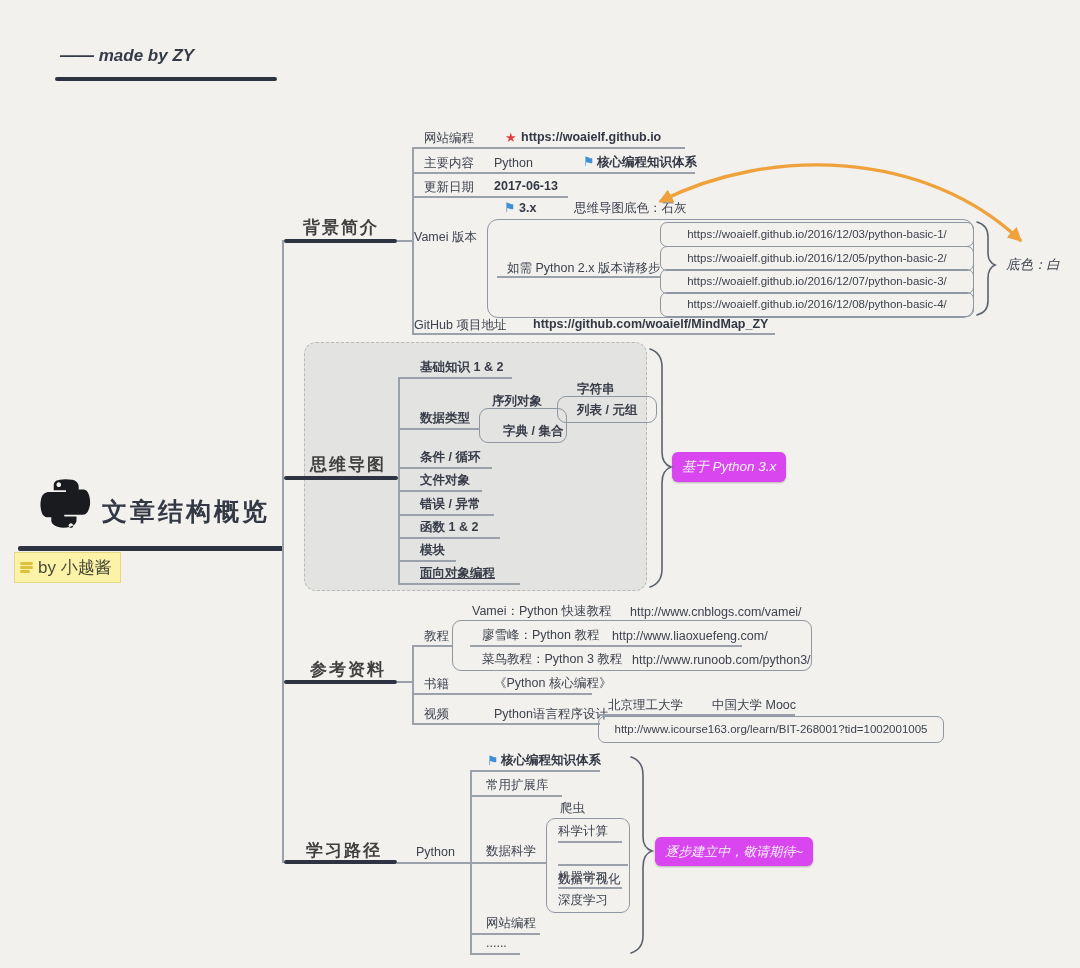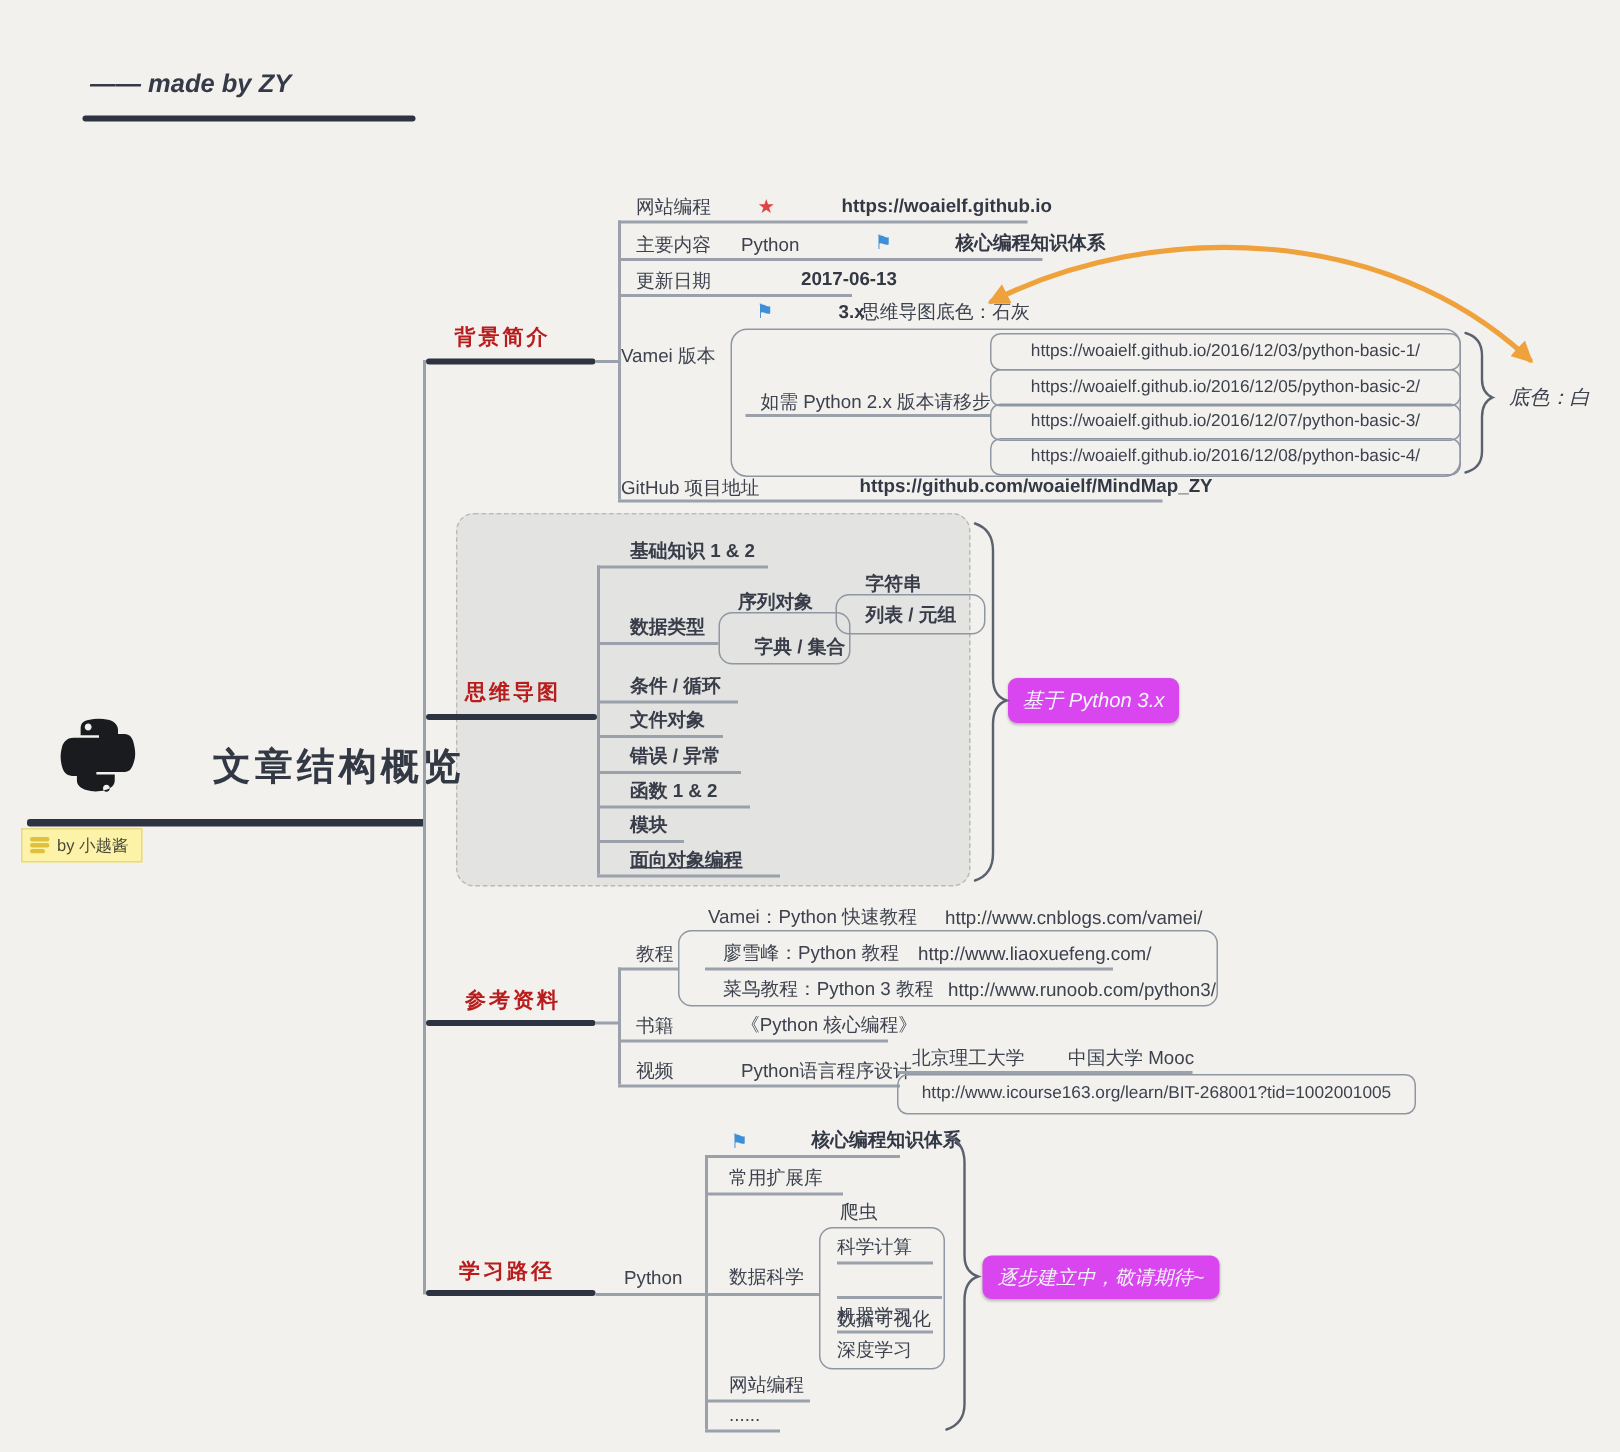--- a/index.html
+++ b/index.html
@@ -1,34 +1,34 @@
 <!DOCTYPE html>
 <html><head>
 <meta charset="utf-8">
 <style>
   html,body{margin:0;padding:0;background:#f2f1ee;}
   .canvas{position:relative;width:1080px;height:968px;background:#f2f1ee;overflow:hidden;
           font-family:"Liberation Sans","DejaVu Sans",sans-serif;color:#3d424e;}
   .t{position:absolute;font-size:12.5px;line-height:1.25;white-space:nowrap;color:#3d424e;}
-  .b{font-weight:700;color:#333845;margin-left:40px;}
+  .b{font-weight:700;color:#333845;}
   .sb{font-weight:600;color:#383d49;}
-  .bl{position:absolute;font-size:14px;font-weight:700;color:#b91c1c;letter-spacing:2px;white-space:nowrap;}
+  .bl{position:absolute;font-size:17px;font-weight:700;color:#404040;letter-spacing:2px;white-space:nowrap;}
   .hl{position:absolute;height:1.5px;background:#9aa1ab;}
   .vl{position:absolute;width:1.5px;background:#9aa1ab;}
   .thick{position:absolute;height:4px;background:#2d3340;border-radius:2px;}
   .obox{position:absolute;border:1.4px solid #8f97a2;border-radius:9px;background:transparent;}
   .panel{position:absolute;background:#e3e3e1;border:1.6px dashed #b9b9b6;border-radius:12px;}
   .callout{position:absolute;background:#d946ef;border-radius:6px;color:#f4f5f8;
            font-style:italic;font-size:13.5px;display:flex;align-items:center;justify-content:center;
            white-space:nowrap;box-shadow:0 1px 2px rgba(0,0,0,.25);}
   .urlbox{position:absolute;border:1.4px solid #8f97a2;border-radius:7px;text-align:center;
           font-size:11.5px;color:#3d424e;white-space:nowrap;}
   .hdrline{position:absolute;font-style:italic;font-weight:700;color:#343a47;white-space:nowrap;}
   .note{position:absolute;background:#fcf3a8;border:1px solid #e6d983;display:flex;align-items:center;
-        gap:5px;padding:3px 8px 3px 5px;font-size:11px;color:#4a4a38;white-space:nowrap;}
+        gap:5px;padding:3px 8px 3px 5px;font-size:17px;color:#4a4a38;white-space:nowrap;}
   .flag{position:absolute;color:#3f8fd6;font-size:13px;line-height:1;}
   .star{position:absolute;color:#e04343;font-size:13px;line-height:1;}
   svg.overlay{position:absolute;left:0;top:0;pointer-events:none;}
 </style>
 </head>
 <body>
 
 <div class="canvas">
 
   <div class="hdrline" style="left:60px;top:46px;font-size:17px;">—— made by ZY</div>

